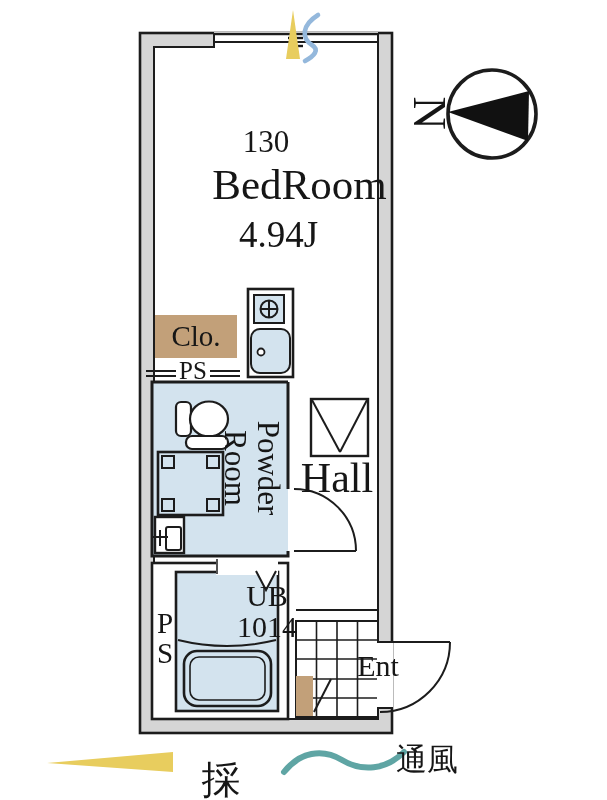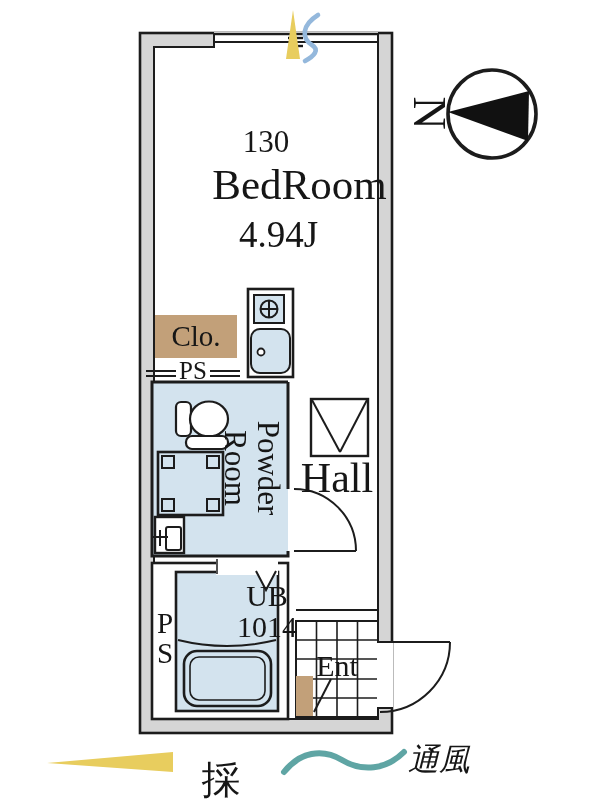--- a/index.html
+++ b/index.html
@@ -11,25 +11,25 @@
   .lbl-105{left:154px;top:126px;width:224px;font-size:31px;}
   .lbl-bedroom{left:154px;top:162px;width:267px;font-size:43px;margin-left:12px;}
   .lbl-size{left:154px;top:216px;width:215px;font-size:37px;margin-left:17px;}
   .lbl-clo{left:155px;top:321px;width:82px;font-size:29px;}
   .lbl-ps-upper{left:174px;top:358px;width:38px;font-size:25px;}
   .lbl-powder{left:252px;top:468px;transform:translate(-50%,-50%) rotate(90deg);
               font-size:31px;line-height:1.08;}
   .lbl-hall{left:296px;top:456px;width:82px;font-size:42px;}
   .lbl-ub{left:176px;top:581px;width:102px;font-size:30px;line-height:1.02;margin-left:40px;}
   .lbl-ps-lower{left:151px;top:608px;width:28px;font-size:29px;line-height:1.05;}
-  .lbl-ent{left:296px;top:650px;width:82px;font-size:30px;}
+  .lbl-ent{left:296px;top:650px;width:82px;font-size:30px;padding-left:41px;}
   .lbl-n{left:404px;top:88px;width:50px;height:50px;display:flex;align-items:center;
          justify-content:center;transform:rotate(90deg);font-size:46px;}
   .lbl-daylight{left:186px;top:760px;width:70px;font-size:39px;}
-  .lbl-vent{left:404px;top:744px;width:70px;font-size:31px;font-style:italic;}
+  .lbl-vent{left:392px;top:744px;width:70px;font-size:31px;}
 </style>
 </head>
 <body>
 
 <div id="page">
 
   <svg id="plan-svg" width="607" height="800" viewBox="0 0 607 800">
 
     <g>
       <rect x="140" y="33" width="252" height="700" fill="#d5d5d5" stroke="#1c1c1c" stroke-width="2.6"></rect>

